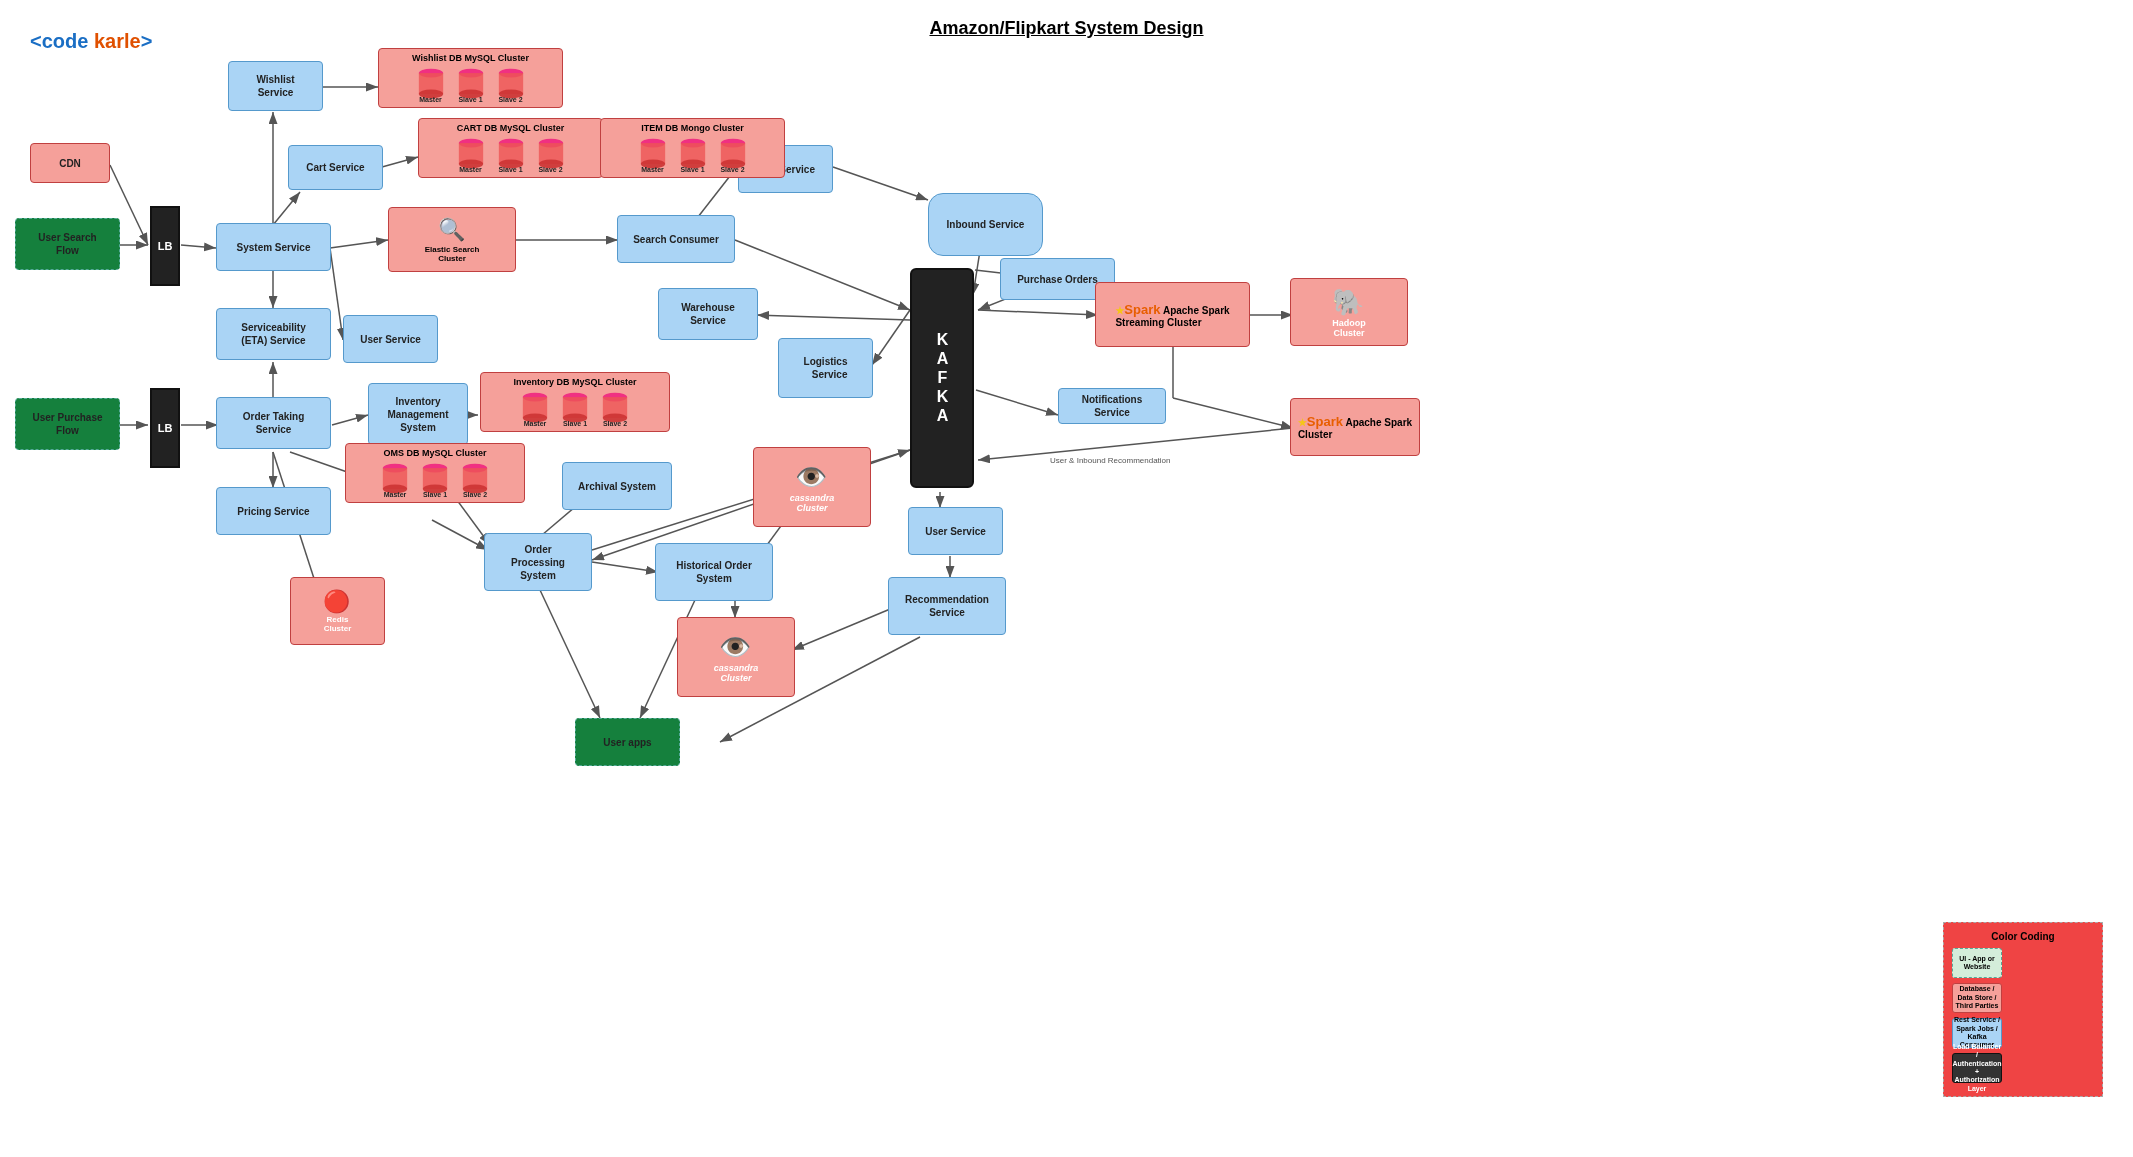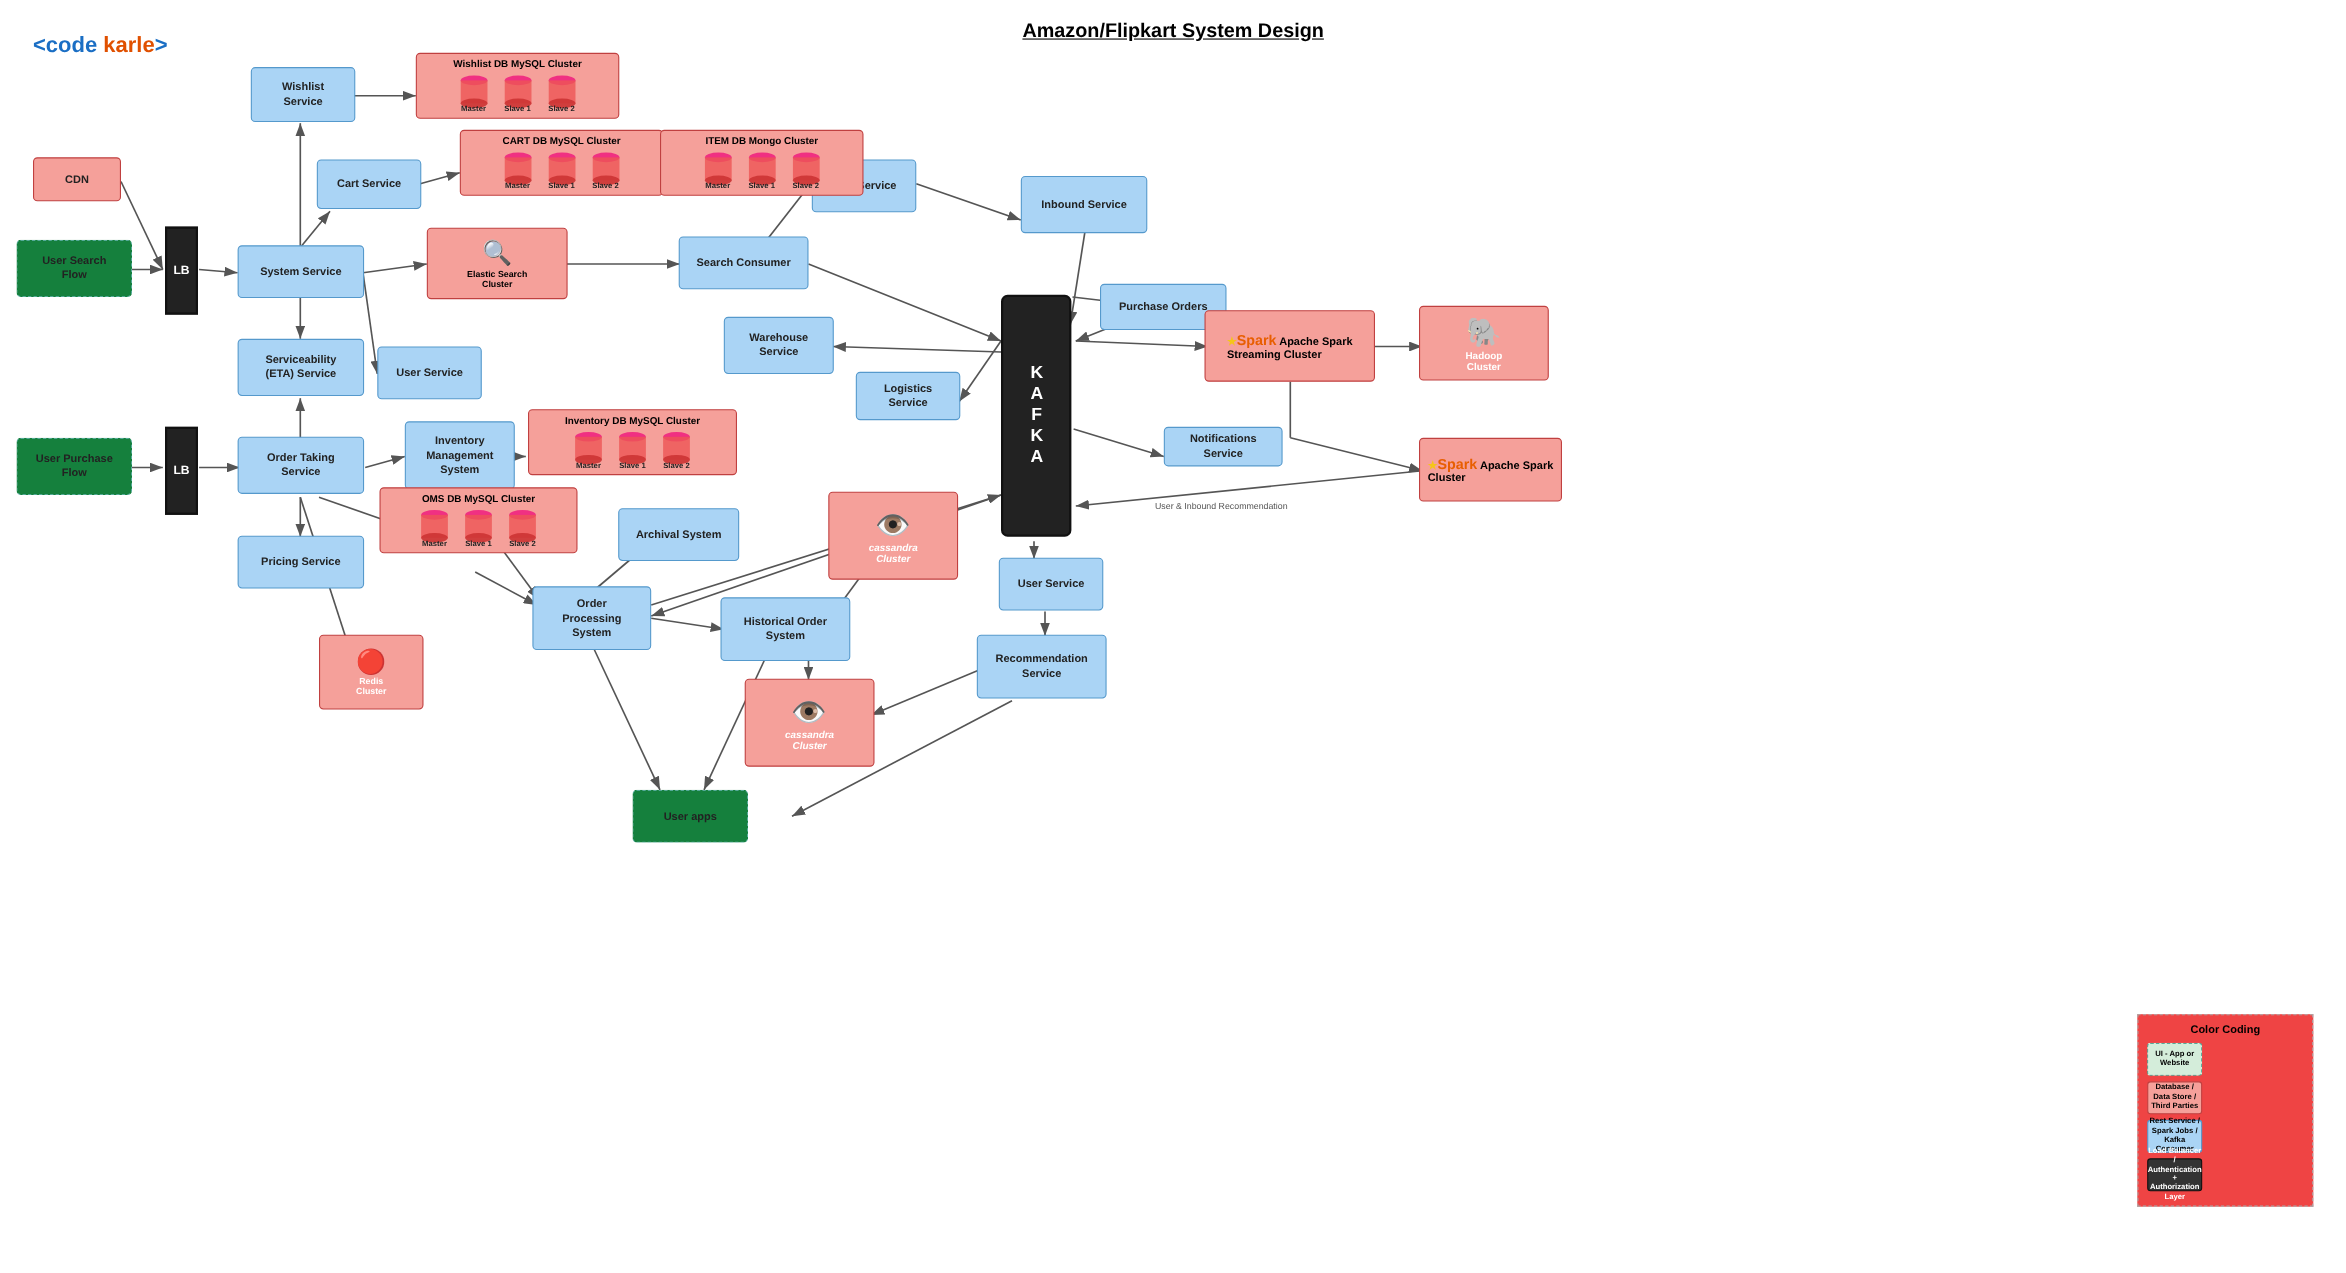--- a/index.html
+++ b/index.html
@@ -369,25 +369,25 @@
   </div>
 
   <div class="node node-blue" style="left:617px;top:215px;width:118px;height:48px;">
     <span>Search Consumer</span>
   </div>
 
   <div class="node node-blue" style="left:658px;top:288px;width:100px;height:52px;">
     <span>Warehouse<br>Service</span>
   </div>
 
-  <div class="node node-blue" style="left:778px;top:338px;width:95px;height:44px;">
+  <div class="node node-blue" style="left:778px;top:338px;width:95px;height:60px;text-align:right;">
     <span>Logistics<br>Service</span>
   </div>
 
-  <div class="node node-blue" style="left:928px;top:160px;width:115px;height:52px;">
+  <div class="node node-blue" style="left:928px;top:193px;width:115px;height:63px;border-radius:15px;">
     <span>Inbound Service</span>
   </div>
 
   <div class="node node-blue" style="left:1000px;top:258px;width:115px;height:42px;">
     <span>Purchase Orders</span>
   </div>
 
   <div class="node node-blue" style="left:1058px;top:388px;width:108px;height:36px;">
     <span>Notifications<br>Service</span>
   </div>

